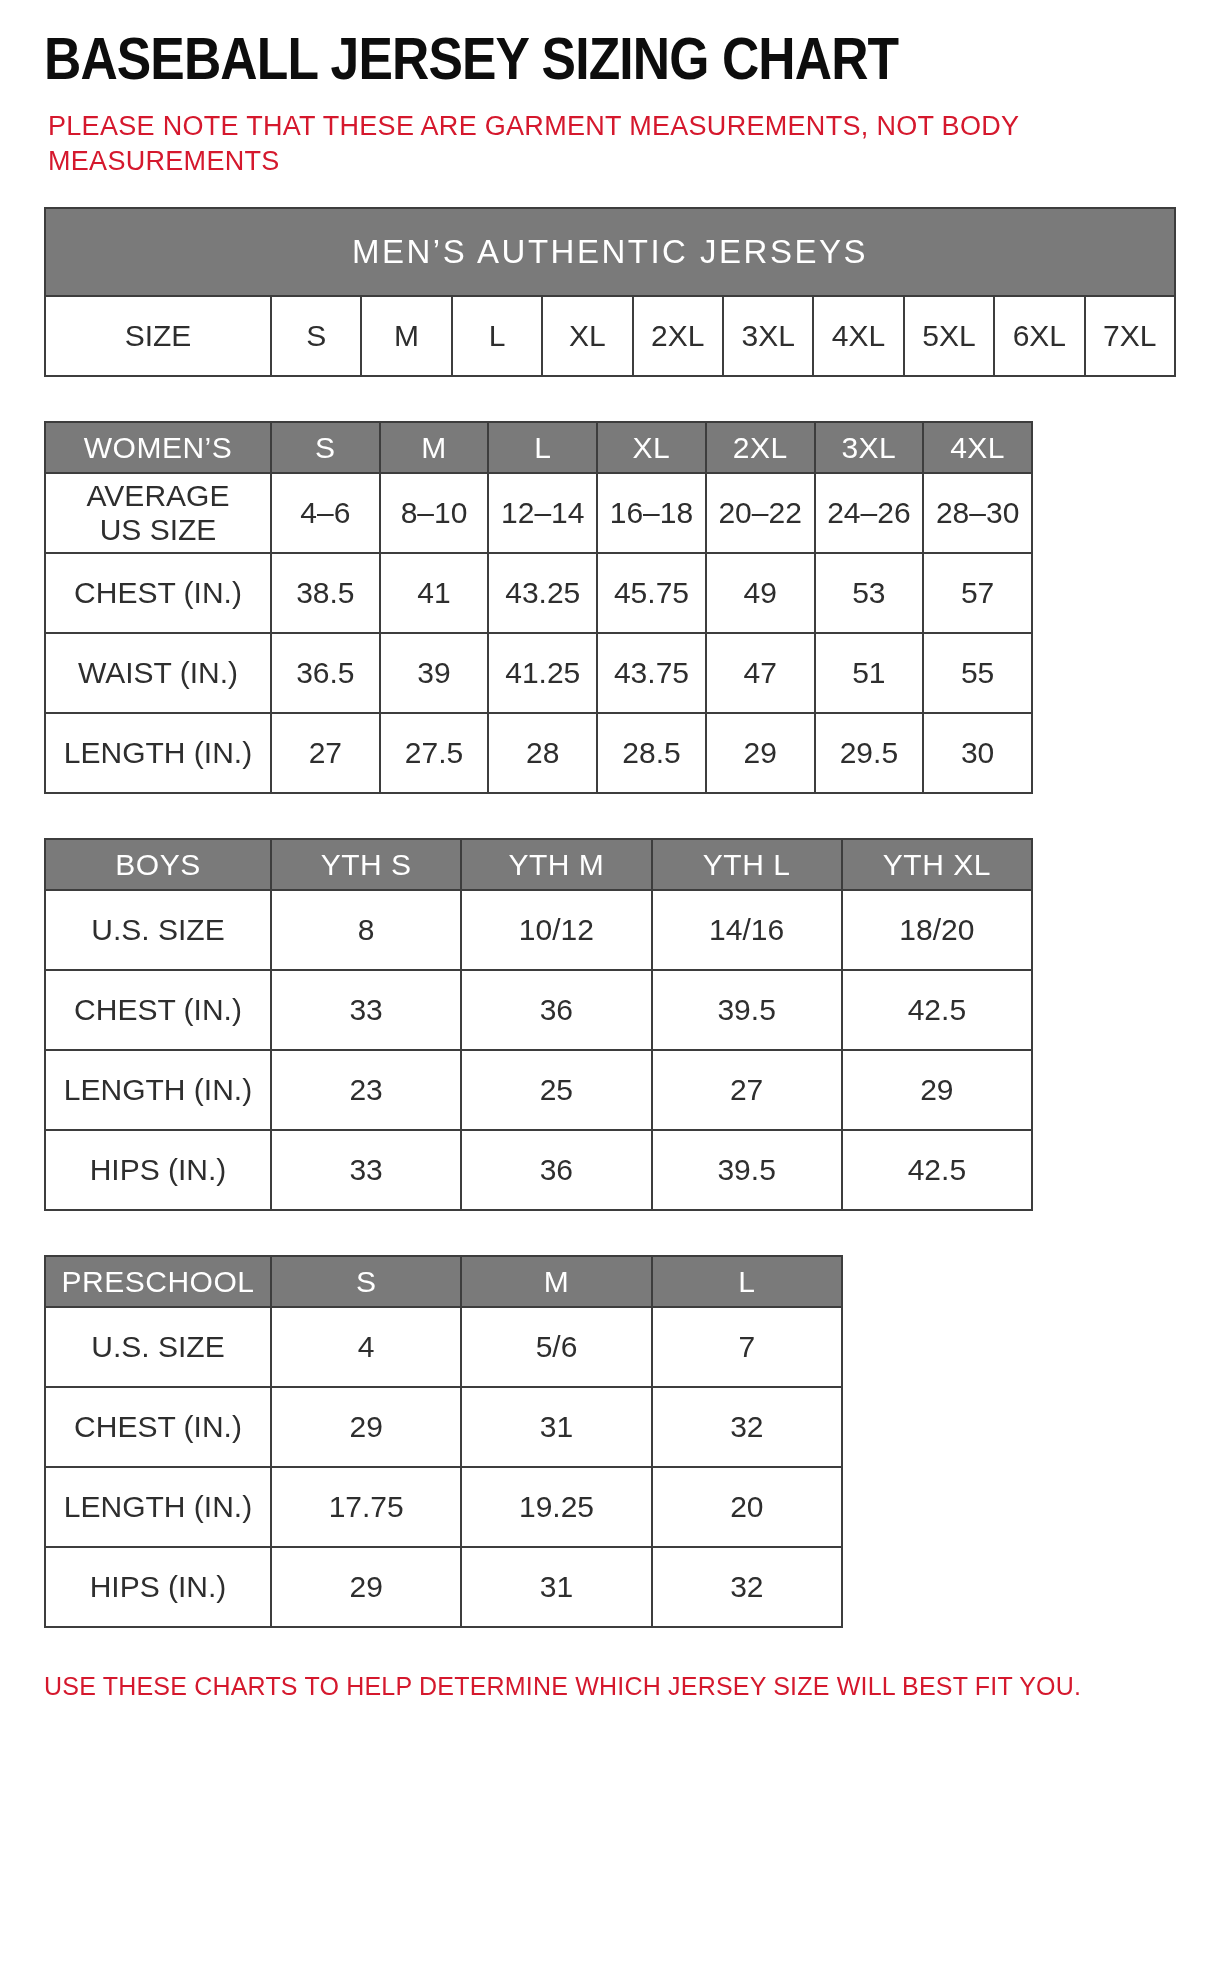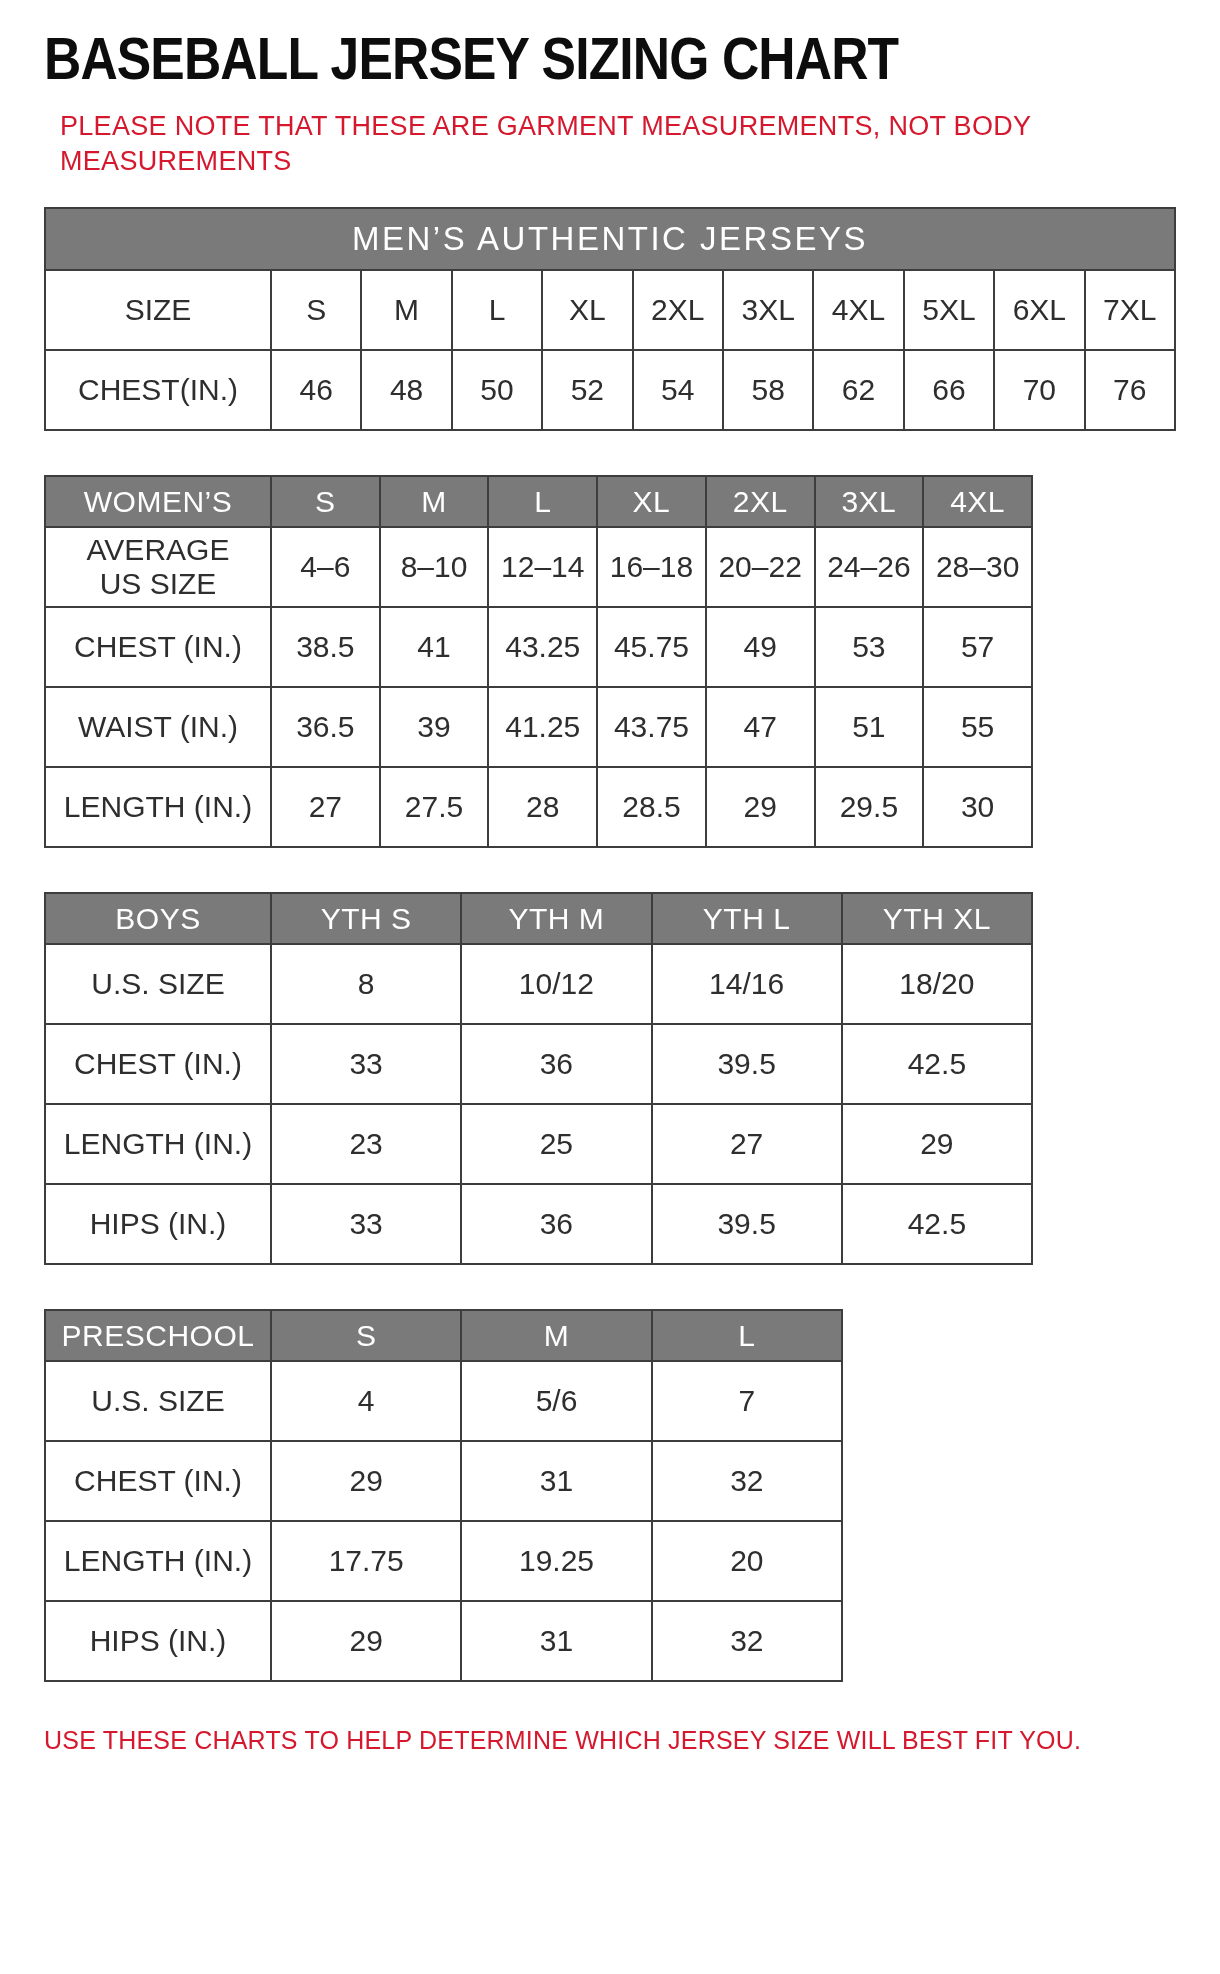--- a/index.html
+++ b/index.html
@@ -23,42 +23,42 @@
     transform-origin: left center;
     white-space: nowrap;
     margin-bottom: 6px;
   }
   .note {
     color: var(--accent-red, #d5182d);
     font-size: 27px;
     line-height: 1.3;
     letter-spacing: 0.3px;
     max-width: 1132px;
-    margin: 10px 0 28px 16px;
+    margin: 10px 0 28px 4px;
   }
 
   table.tbl {
     border-collapse: collapse;
     table-layout: fixed;
     margin: 0 0 44px 0;
   }
   .tbl th, .tbl td {
     border: 2px solid var(--border, #3d3d3d);
     text-align: center;
     vertical-align: middle;
     padding: 2px 4px;
     overflow: hidden;
   }
   .tbl td {
     height: 80px;
     font-size: 30px;
     color: var(--text, #2e2e2e);
   }
   th.banner {
-    height: 62px;
+    height: 88px;
     background: var(--header-gray, #7a7a7a);
     color: #ffffff;
     font-weight: 400;
     font-size: 33px;
     letter-spacing: 2.5px;
   }
   th.ghdr {
     height: 51px;
     background: var(--header-gray, #7a7a7a);
     color: #ffffff;
@@ -113,33 +113,20 @@
         <td>M</td>
         <td>L</td>
         <td>XL</td>
         <td>2XL</td>
         <td>3XL</td>
         <td>4XL</td>
         <td>5XL</td>
         <td>6XL</td>
         <td>7XL</td>
       </tr>
-      <tr>
-        <td class="lbl">CHEST(IN.)</td>
-        <td>46</td>
-        <td>48</td>
-        <td>50</td>
-        <td>52</td>
-        <td>54</td>
-        <td>58</td>
-        <td>62</td>
-        <td>66</td>
-        <td>70</td>
-        <td>76</td>
-      </tr>
     </tbody>
   </table>
 
   
   <table class="tbl" style="width:989px">
     <colgroup>
         <col style="width:226px">
         <col>
         <col>
         <col>

